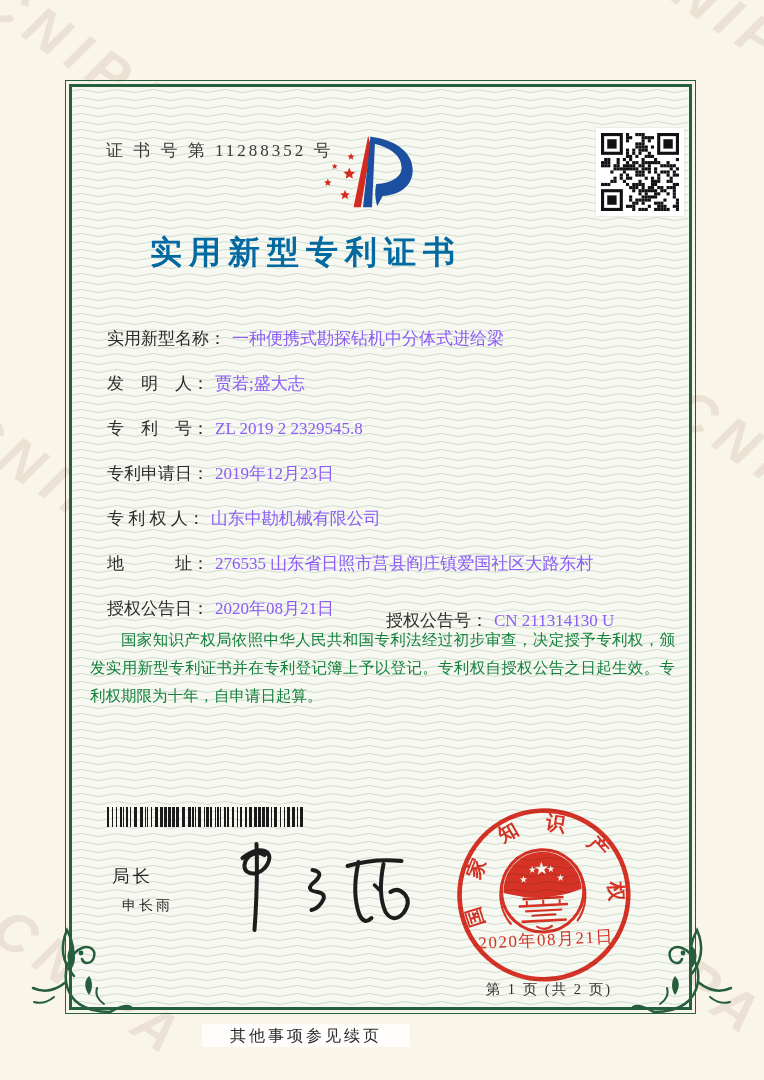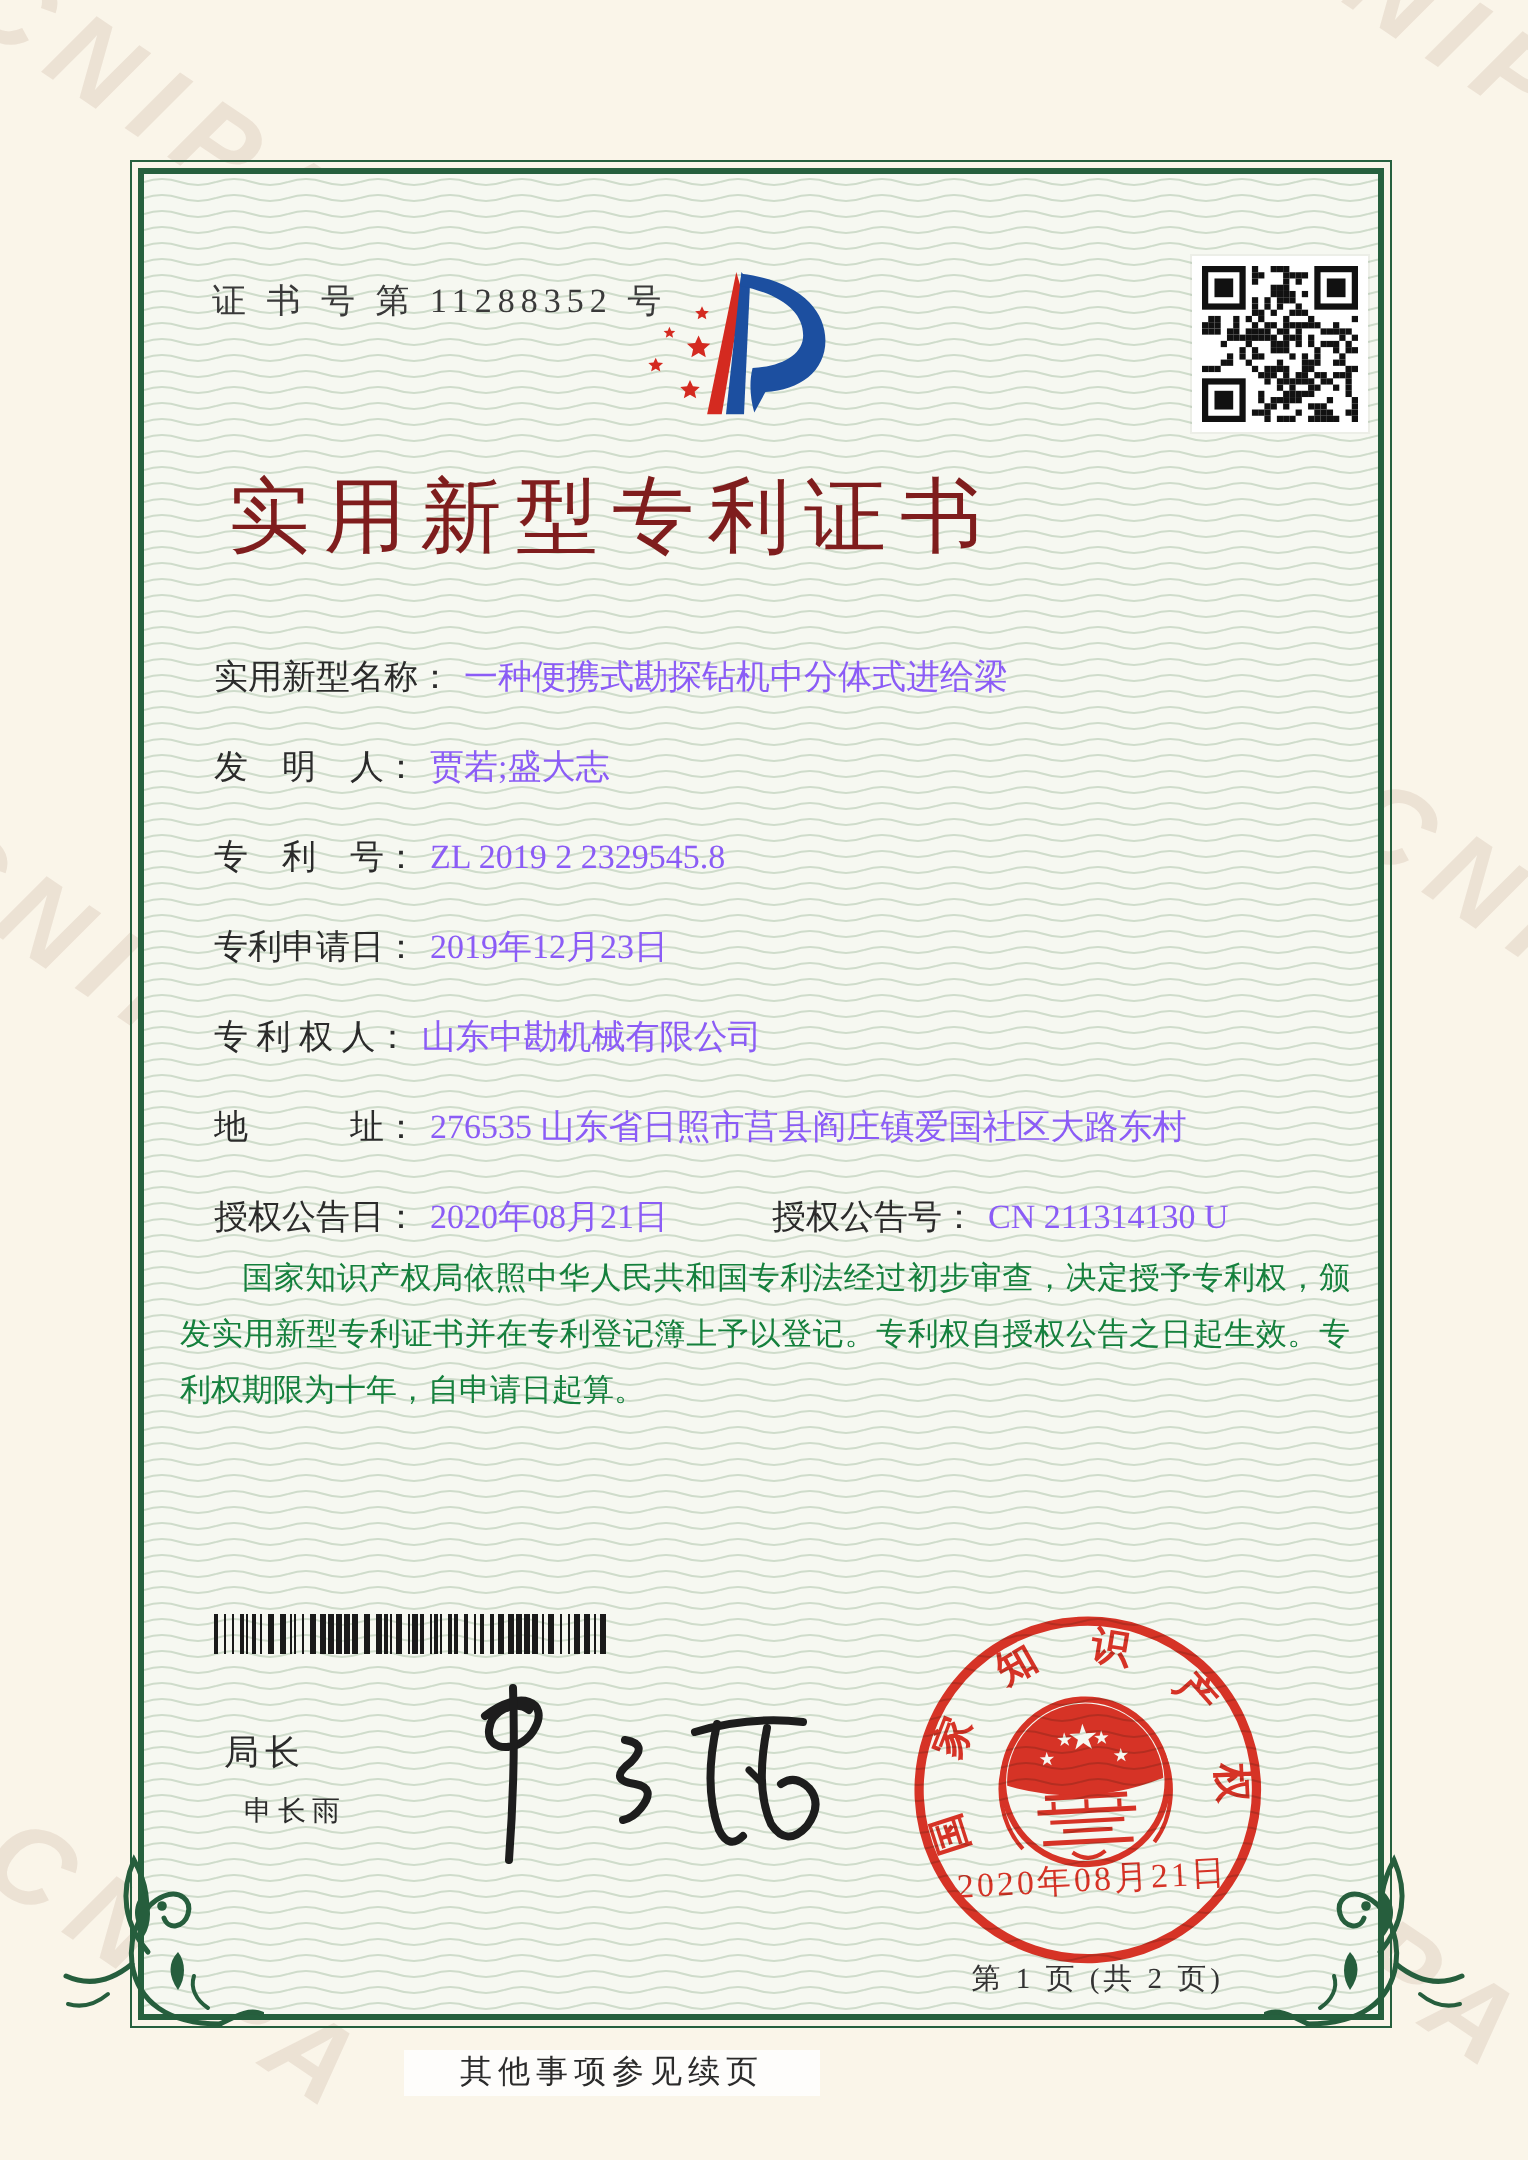--- a/index.html
+++ b/index.html
@@ -27,27 +27,27 @@
   .guilloche{position:absolute;left:0;top:0;width:100%;height:100%;}
   .content{position:absolute;left:0;top:0;width:612px;height:1080px;}
 
   .cert-no{position:absolute;left:106px;top:139px;font-size:17px;letter-spacing:3px;color:#3a3a3a;}
   .logo{position:absolute;left:315px;top:124px;}
   .qr{position:absolute;left:596px;top:128px;width:88px;height:88px;background:#fff;
       box-shadow:0 0 0 1px rgba(0,0,0,0.04);}
   .qr svg{display:block;margin:5px;}
   .title{
     position:absolute;left:0;top:231px;width:100%;text-align:center;
-    font-size:41px;font-weight:400;letter-spacing:7px;color:#7f1d1d;
+    font-size:32px;font-weight:700;letter-spacing:7px;color:#0369a1;
   }
   .fields{position:absolute;left:107px;top:326px;width:566px;font-size:17px;}
   .frow{position:relative;line-height:26px;margin-bottom:19px;white-space:nowrap;}
   .flabel{color:#2b2b2b;}
   .fvalue{color:#8b5cf6;margin-left:6px;}
-  .fpair2{position:absolute;left:279px;top:0;}
+  .fpair2{position:absolute;left:279px;top:12px;}
   .paras{
     position:absolute;left:90px;top:626px;width:585px;
     font-size:15.5px;line-height:28px;text-align:justify;color:#15803d;
   }
   .paras p{margin:0;text-indent:2em;}
   .barcode{position:absolute;left:107px;top:807px;}
   .signer-title{position:absolute;left:112px;top:864px;font-size:17.5px;letter-spacing:3px;}
   .signer-name{position:absolute;left:122px;top:897px;font-size:14px;letter-spacing:3px;}
   .signature{position:absolute;left:212px;top:838px;}
   .seal{position:absolute;left:436px;top:789px;mix-blend-mode:multiply;opacity:.96;}

